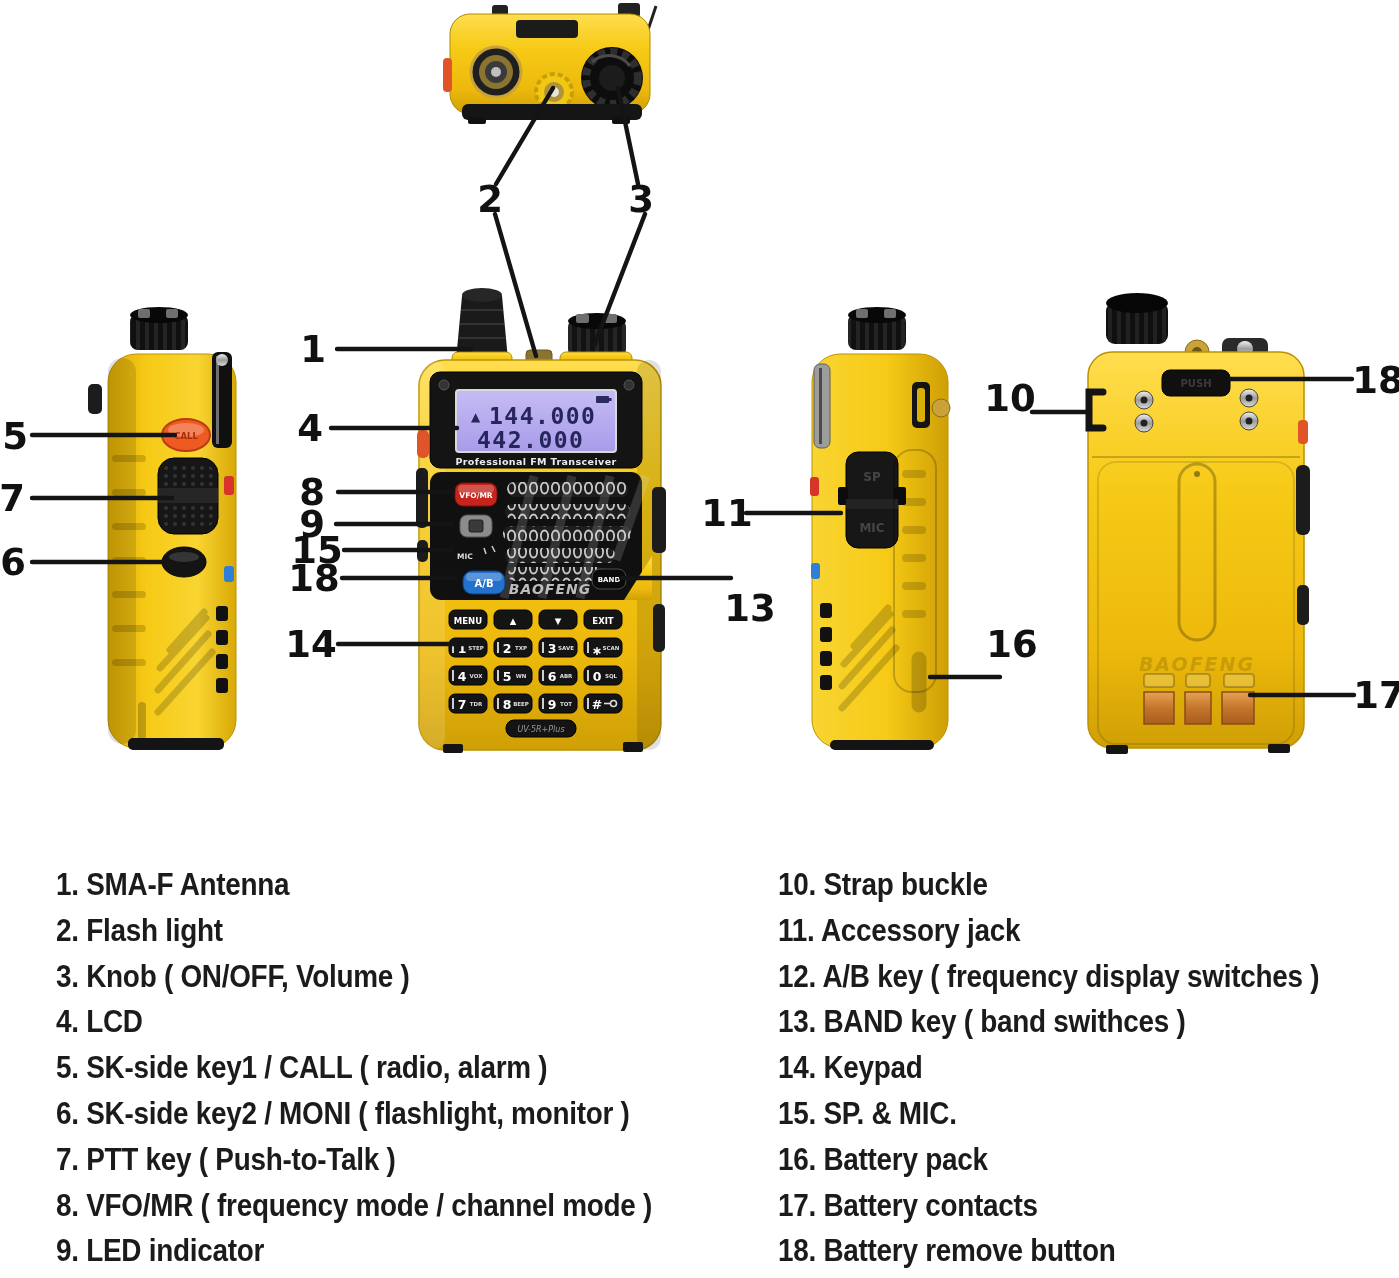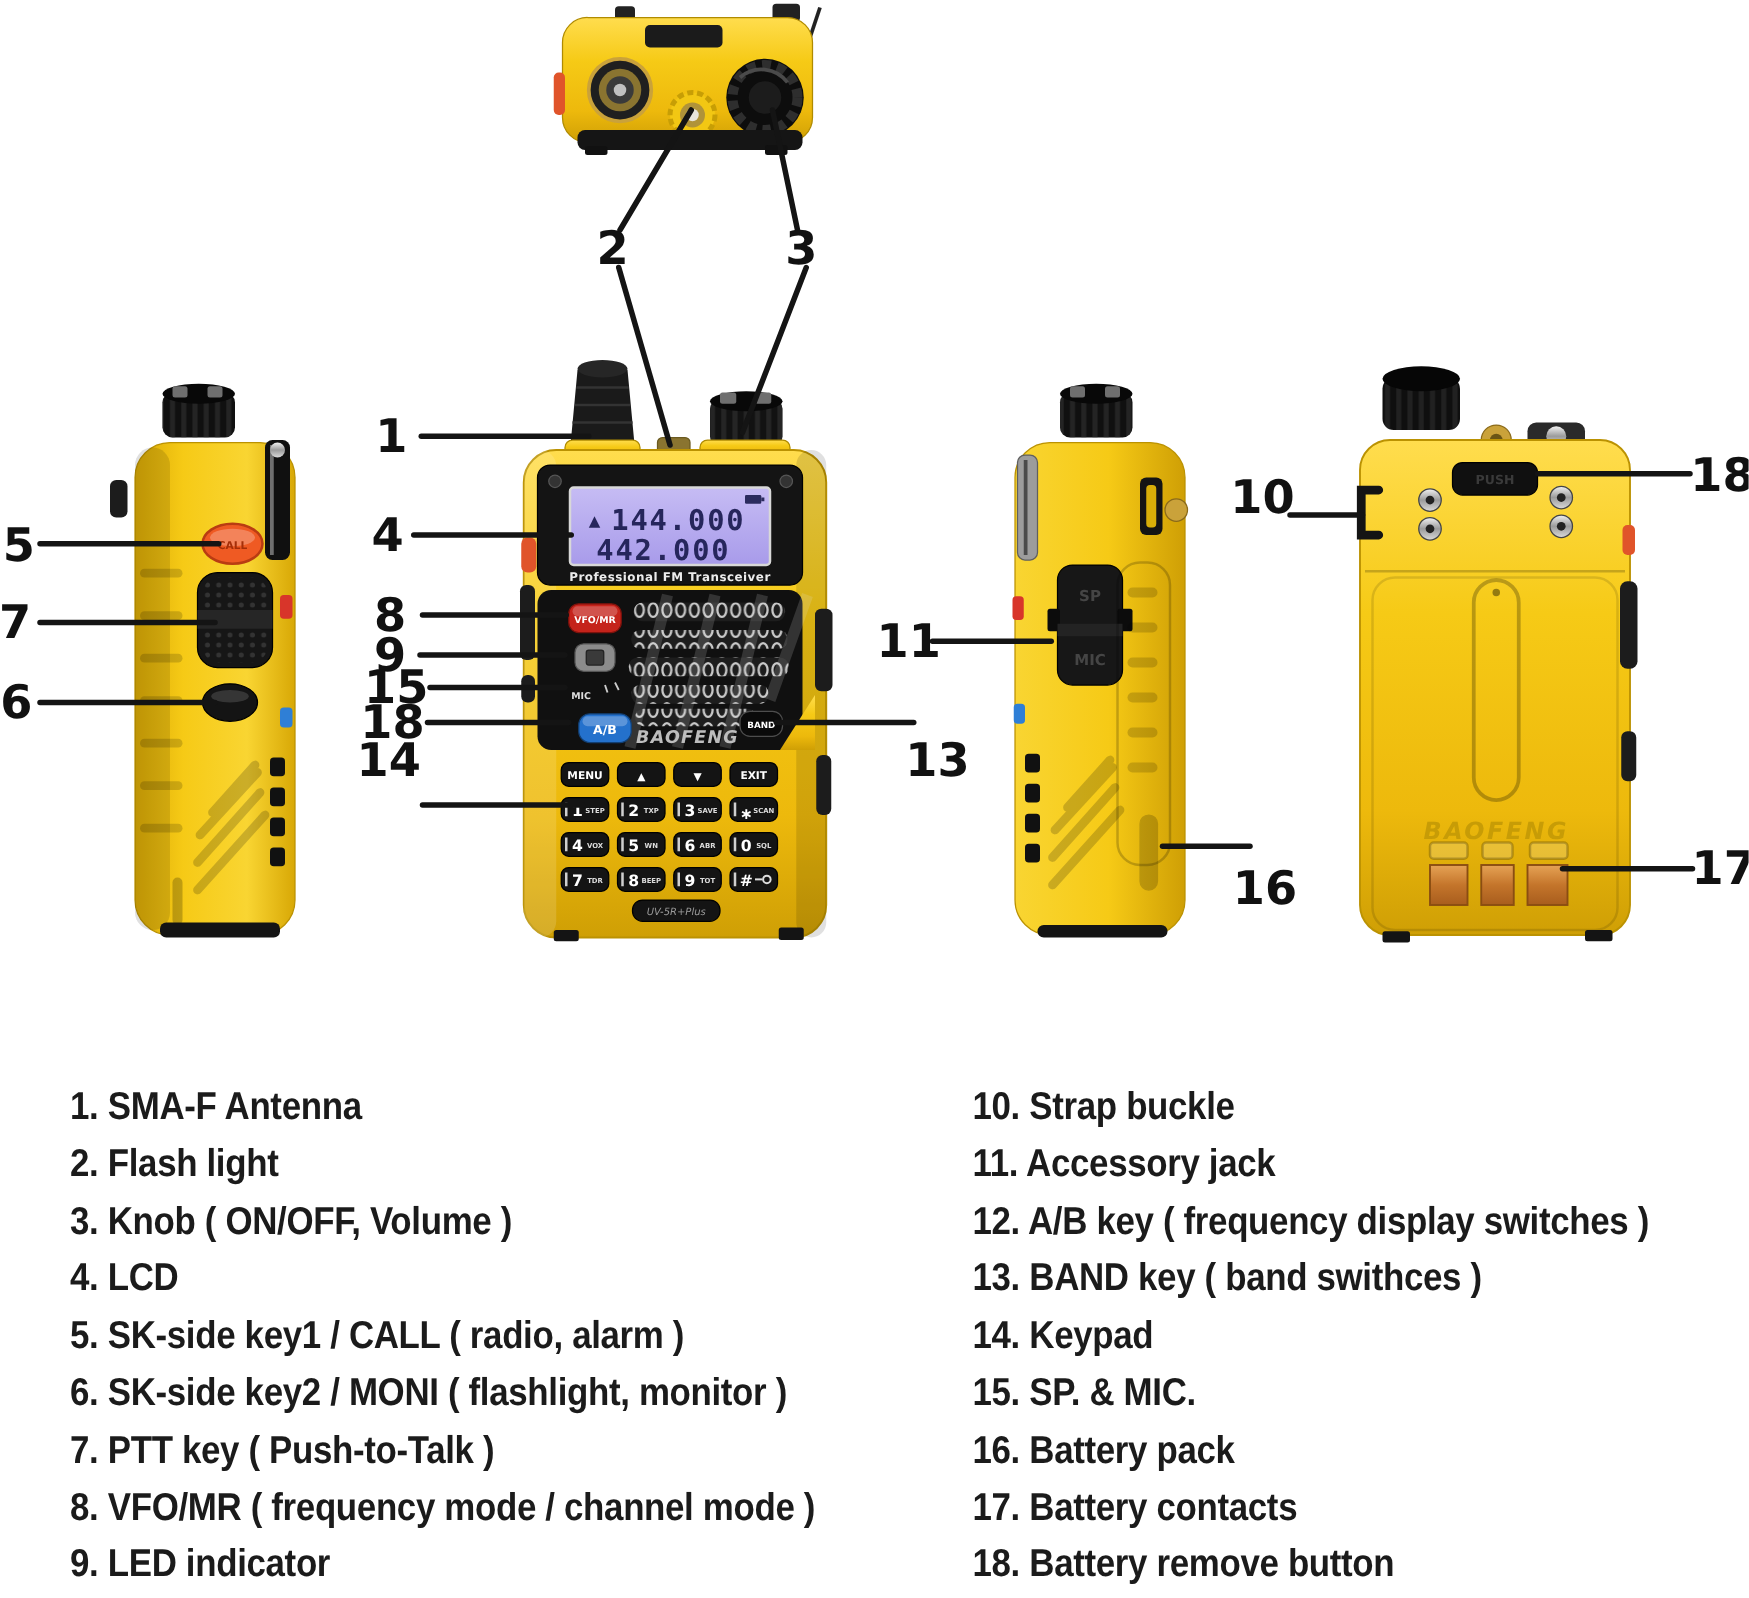--- a/index.html
+++ b/index.html
@@ -488,23 +488,23 @@
 <div class="co" style="left:310px;top:428px">4</div>
 <div class="co" style="left:15px;top:436px">5</div>
 <div class="co" style="left:13px;top:562px">6</div>
 <div class="co" style="left:12px;top:498px">7</div>
 <div class="co" style="left:312px;top:492px">8</div>
 <div class="co" style="left:312px;top:524px">9</div>
 <div class="co" style="left:1010px;top:398px">10</div>
 <div class="co" style="left:727px;top:513px">11</div>
 <div class="co" style="left:314px;top:578px">18</div>
 <div class="co" style="left:750px;top:608px">13</div>
-<div class="co" style="left:311px;top:608px">14</div>
+<div class="co" style="left:311px;top:644px">14</div>
 <div class="co" style="left:317px;top:550px">15</div>
-<div class="co" style="left:1012px;top:711px">16</div>
+<div class="co" style="left:1012px;top:644px">16</div>
 <div class="co" style="left:1379px;top:695px">17</div>
 <div class="co" style="left:1378px;top:380px">18</div>
 
 
 <div class="legend-col" style="left:56px">
   <div class="li">1. SMA-F Antenna</div>
   <div class="li">2. Flash light</div>
   <div class="li">3. Knob ( ON/OFF, Volume )</div>
   <div class="li">4. LCD</div>
   <div class="li">5. SK-side key1 / CALL ( radio, alarm )</div>

